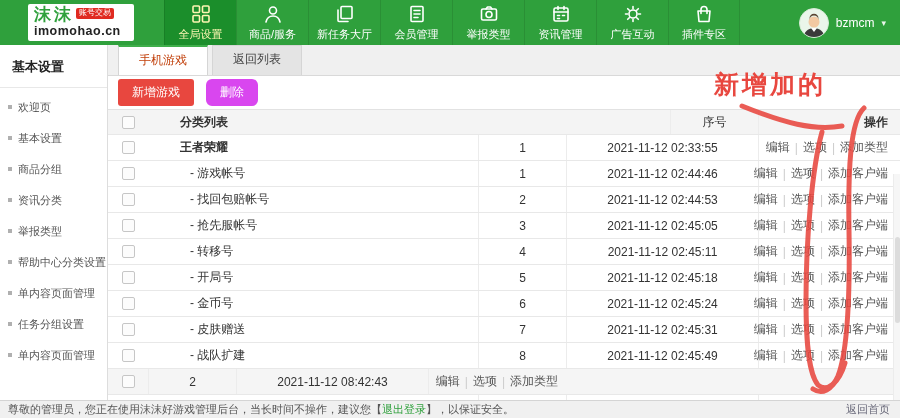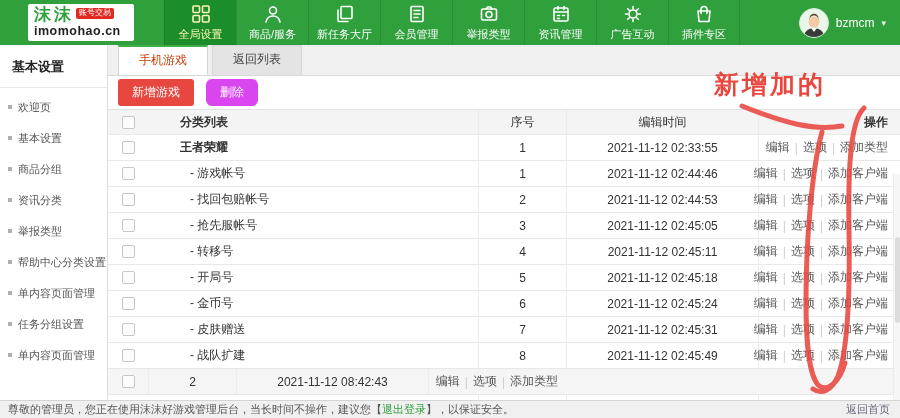--- a/index.html
+++ b/index.html
@@ -221,21 +221,20 @@
       <button class="btn btn-dark">删除</button>
     </div>
 
     <div class="table">
       <div class="trow head">
         <span class="cell c-cb">
             <span class="checkbox"></span>
           </span>
         <span class="cell c-cat">分类列表</span>
         <span class="cell c-ord">序号</span>
-        <span class="cell c-time">编辑时间</span>
         <span class="cell c-acts" style="font-weight:bold;">操作</span>
       </div>
       <div id="rows">
   <div class="trow">
     <span class="cell c-cb">
               <span class="checkbox"></span>
             </span>
     <span class="cell c-cat parent-name">王者荣耀</span>
     <span class="cell c-ord">1</span>
     <span class="cell c-time">2021-11-12 02:33:55</span>

